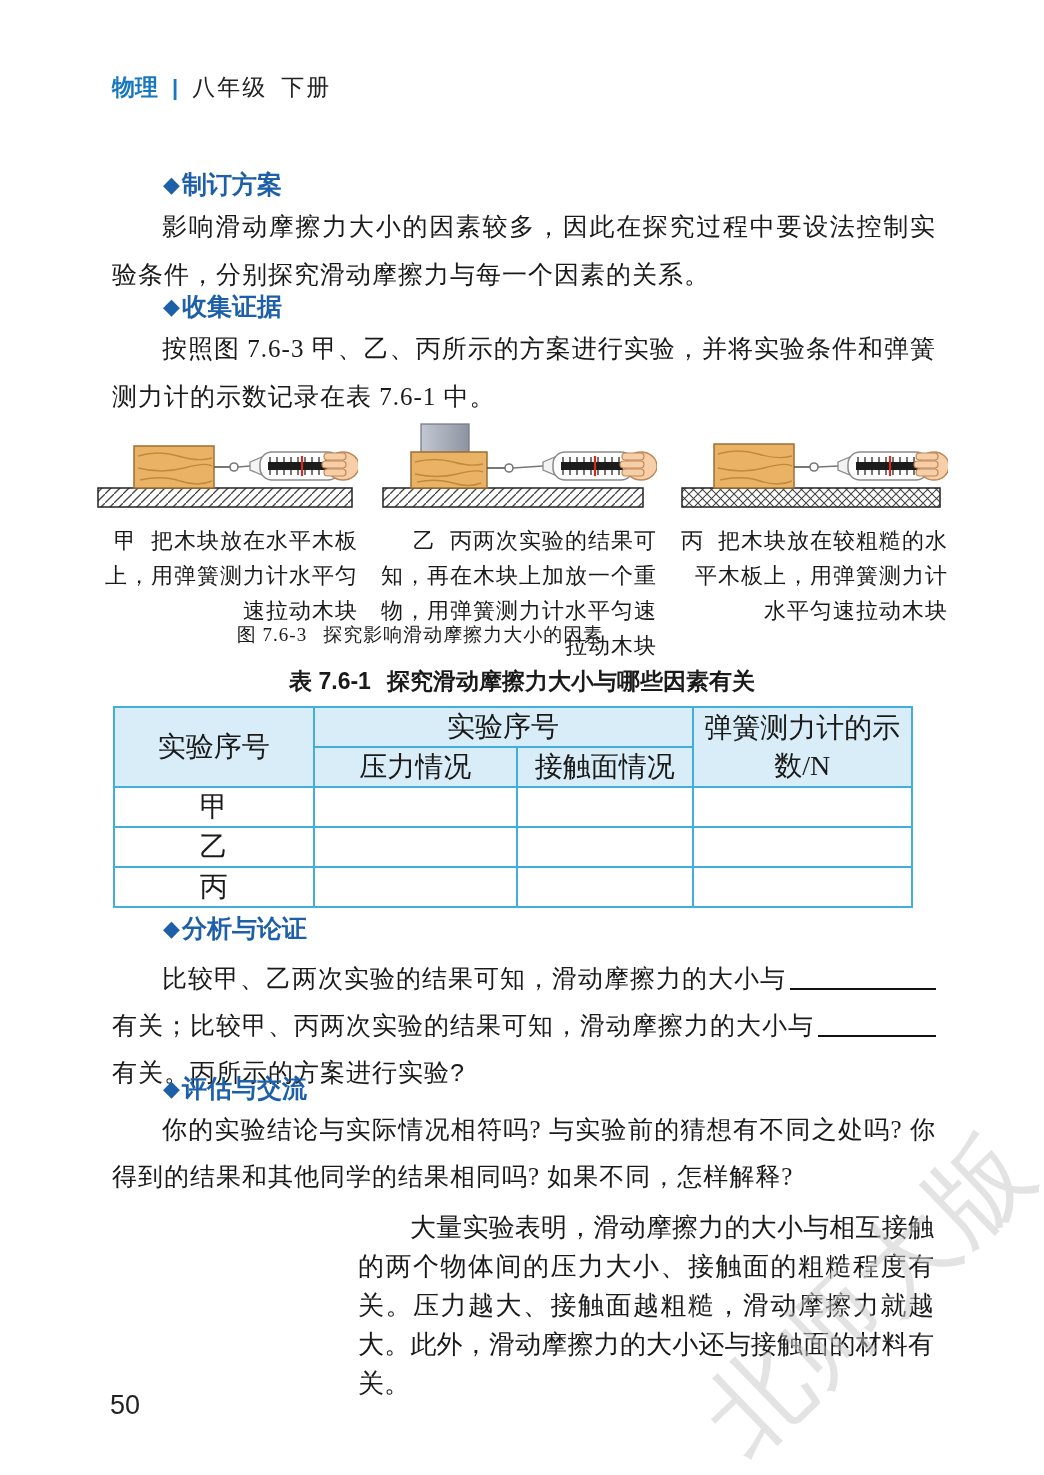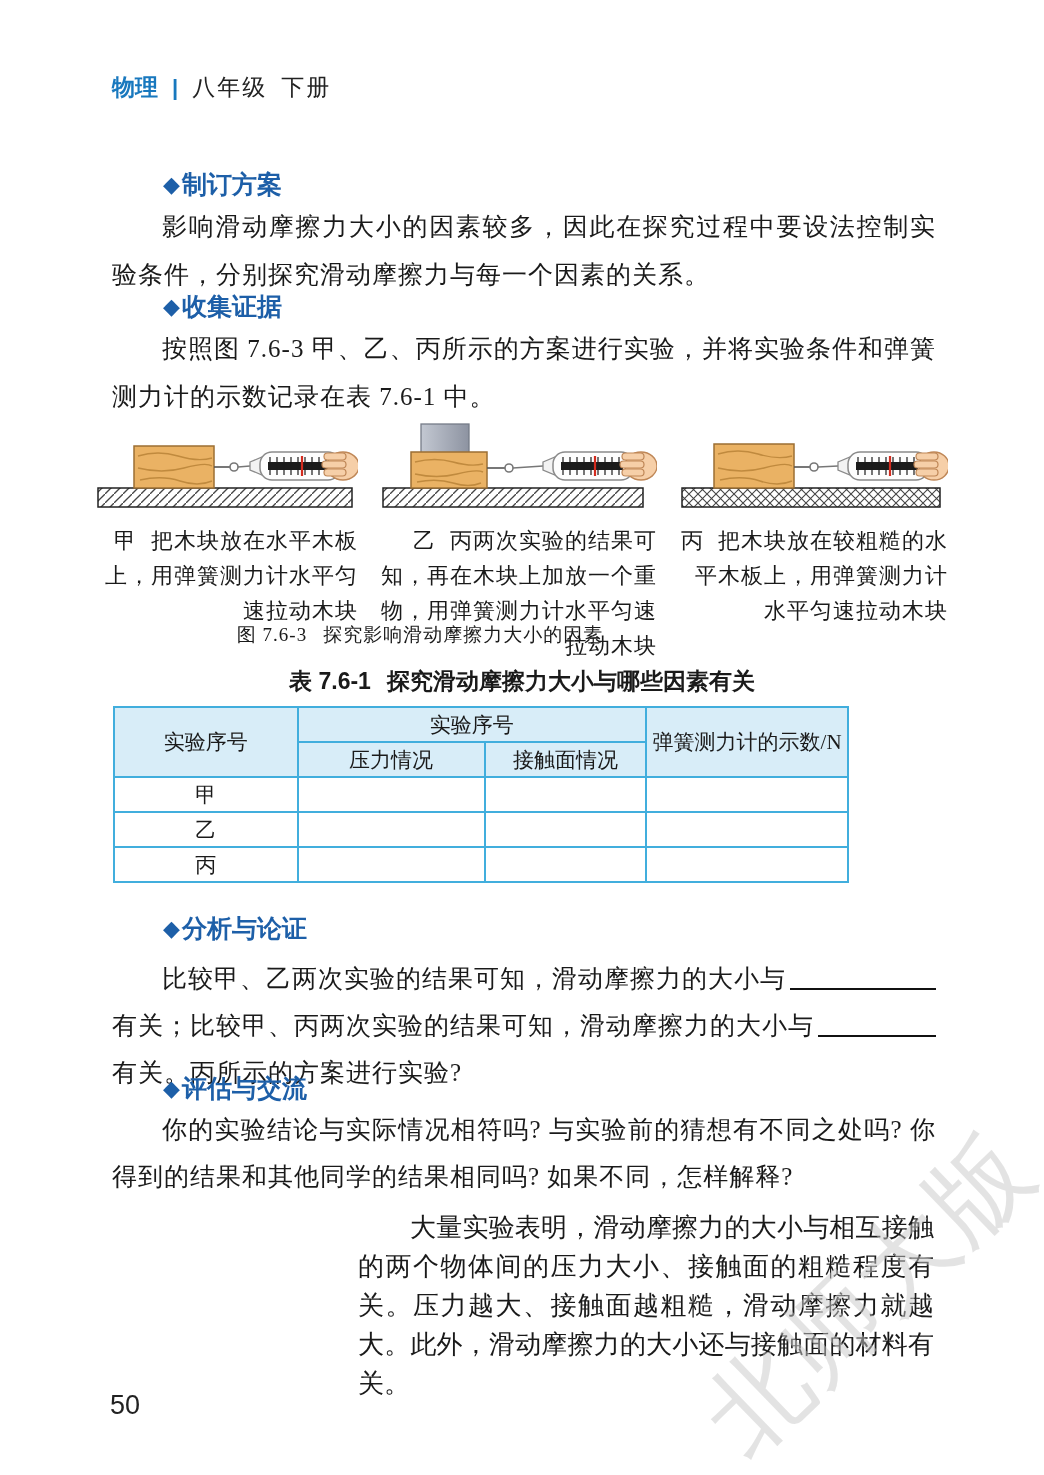--- a/index.html
+++ b/index.html
@@ -24,29 +24,29 @@
   .panel svg{display:block;}
   .cap{margin-top:6px;font-size:22px;line-height:35px;text-align:right;letter-spacing:1px;}
   .cap .lbl{margin-right:14px;}
   .p1{width:262px;} .p2{width:276px;} .p3{width:268px;}
   .figcap{position:absolute;top:622px;left:6px;width:828px;text-align:center;font-size:19px;letter-spacing:1px;}
   .figcap .num{margin-right:16px;}
   
   .tbl-title{position:absolute;top:666px;left:0;width:1044px;text-align:center;
              font-family:"Liberation Sans","DejaVu Sans",sans-serif;font-size:23px;font-weight:bold;}
   .tbl-title .num{font-weight:bold;margin-right:16px;}
-  table.exp{position:absolute;top:706px;left:113px;width:736px;border-collapse:collapse;
-            font-size:21px;table-layout:fixed;}
+  table.exp{position:absolute;top:706px;left:113px;width:800px;border-collapse:collapse;
+            font-size:28px;table-layout:fixed;}
   table.exp th,table.exp td{border:2px solid #41aedd;text-align:center;padding:0;}
   table.exp th{background:#d8edf8;font-weight:normal;height:33px;}
   table.exp td{height:33px;background:#fff;}
   table.exp .c1{width:25%;} table.exp .c2{width:25.5%;} table.exp .c3{width:22%;} table.exp .c4{width:27.5%;}
   
   .lines{position:absolute;left:112px;width:824px;font-size:25px;letter-spacing:1px;}
-  .lines .line{display:flex;align-items:flex-end;height:47px;}
+  .lines .line{display:flex;align-items:flex-end;height:47px;font-family:Liberation Mono, monospace;}
   .lines .indent{padding-left:2em;}
   .blank{flex:1;border-bottom:2px solid #111;margin-bottom:5px;margin-left:4px;}
   
   .conclusion{position:absolute;top:1208px;left:358px;width:576px;font-size:26px;line-height:39px;
               text-align:justify;text-indent:2em;}
   
   .pagenum{position:absolute;top:1390px;left:110px;
            font-family:"Liberation Sans","DejaVu Sans",sans-serif;font-size:27px;color:#222;}
   
   .wm{position:absolute;left:870px;top:1295px;transform:translate(-50%,-50%) rotate(-44deg);

